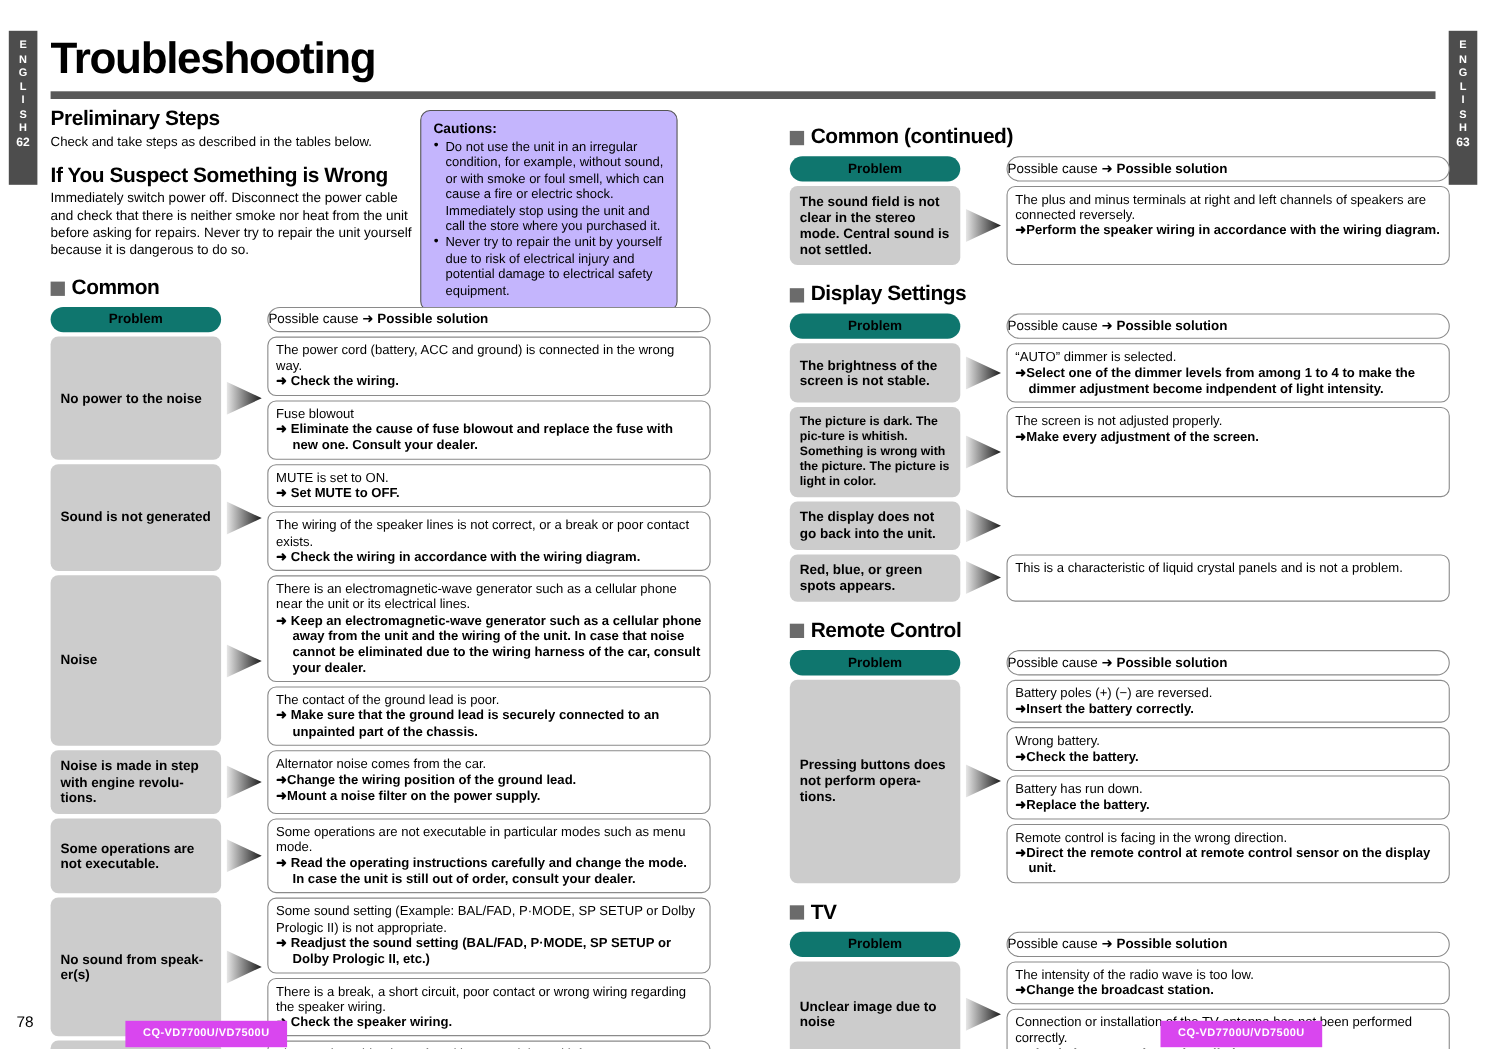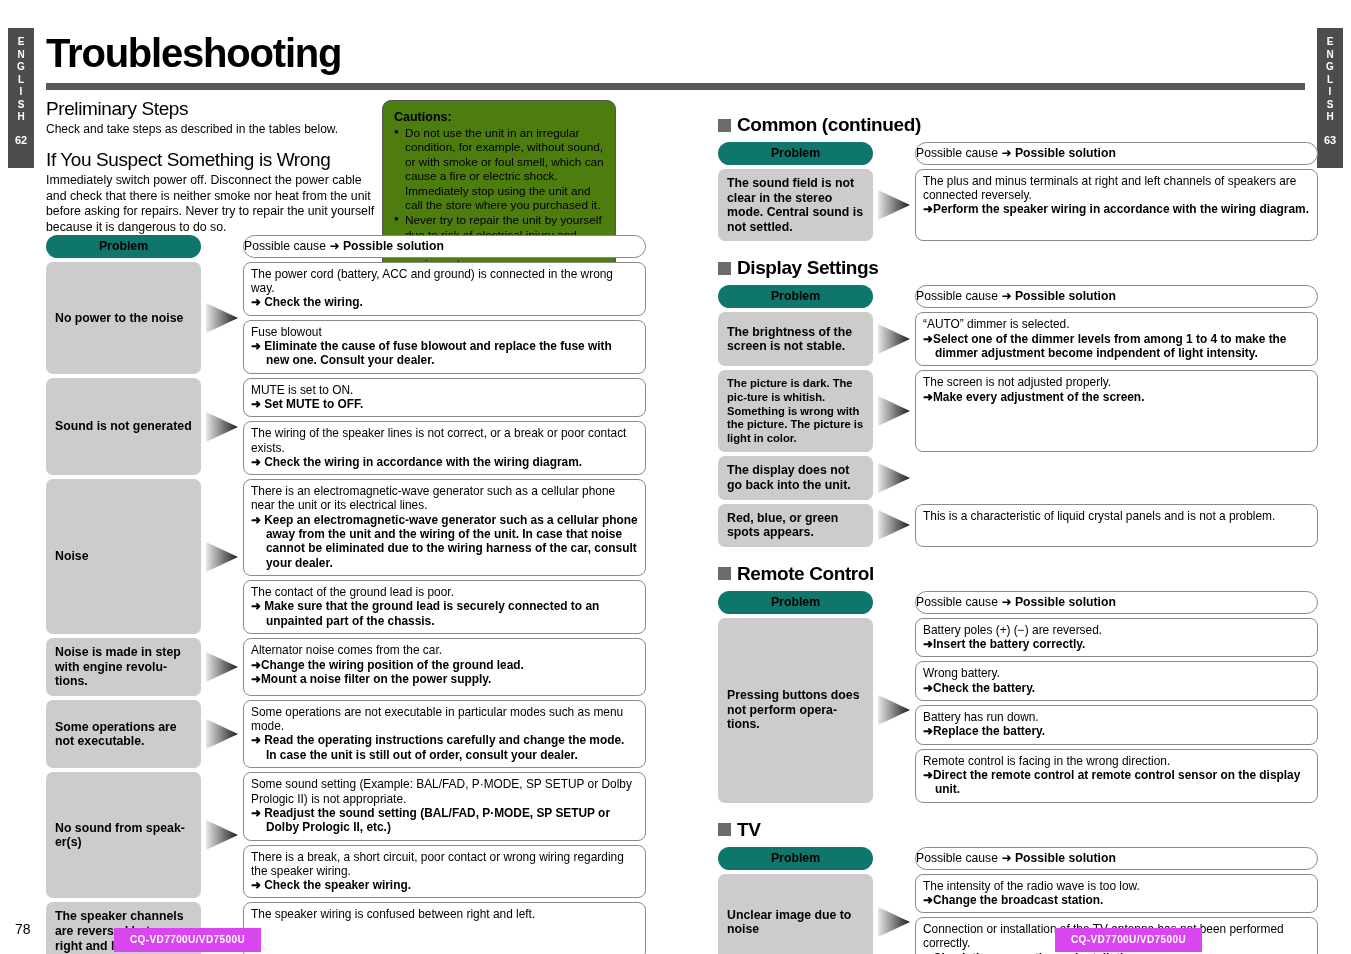--- a/index.html
+++ b/index.html
@@ -27,21 +27,20 @@
   }
   .lang-tab .letter {
     font-size: 10px;
     font-weight: bold;
     line-height: 12.5px;
     letter-spacing: 0;
   }
   .lang-tab .pagenum {
     font-size: 11px;
     font-weight: bold;
-    margin-top: 10px;
   }
   #tab-left  { left: 8px; }
   #tab-right { left: 1317px; }
 
   
   .title {
     position: absolute;
     left: 46px; top: 30px;
     font-size: 40px;
     font-weight: bold;
@@ -55,40 +54,40 @@
     background: #595959;
   }
 
   
   .page { position: absolute; top: 98px; }
   #page-left  { left: 46px;  width: 600px; }
   #page-right { left: 718px; width: 600px; }
 
   h2.sec-title {
     font-size: 19px;
-    font-weight: normal;
+    font-weight: bold;
     letter-spacing: -0.4px;
     margin-bottom: 2px;
   }
   p.sec-sub {
     font-size: 12px;
     line-height: 15px;
     margin-bottom: 12px;
   }
   p.sec-body {
     font-size: 12.3px;
     line-height: 15.5px;
   }
 
   
   .cautions {
     position: absolute;
     left: 382px; top: 100px;
     width: 234px;
-    background: #4d7c0f;
+    background: #c4b5fd;
     border: 1.3px solid #555;
     border-radius: 9px;
     padding: 9px 11px 10px 11px;
   }
   .cautions .c-head {
     font-size: 12.5px; font-weight: bold;
     margin-bottom: 2px;
   }
   .cautions ul { list-style: none; }
   .cautions li {
@@ -270,20 +269,24 @@
 </div>
 
 <div class="page" id="page-left">
   <h2 class="sec-title">Preliminary Steps</h2>
   <p class="sec-sub">Check and take steps as described in the tables below.</p>
   <h2 class="sec-title">If You Suspect Something is Wrong</h2>
   <p class="sec-body" style="width:330px">Immediately switch power off.
 Disconnect the power cable and check that there is neither smoke nor heat from the unit before asking for repairs. Never try to repair the unit yourself because it is dangerous to do so.</p>
   <div id="left-sections">
       <div>
+        <div class="group-head">
+          <span class="sq"></span>
+          <span class="gh-text">Common</span>
+        </div>
         <div class="thead">
           <div class="pill-problem">Problem</div>
           <div class="gap-col"></div>
           <div class="pill-cause"><span>Possible cause</span> <span>➜</span> <b>Possible solution</b></div>
         </div>
         <div class="trow">
           <div class="cell-problem">No power to the noise</div>
           <div class="arrow-col">
             <svg class="tri" viewBox="0 0 32 34">
               <defs>

